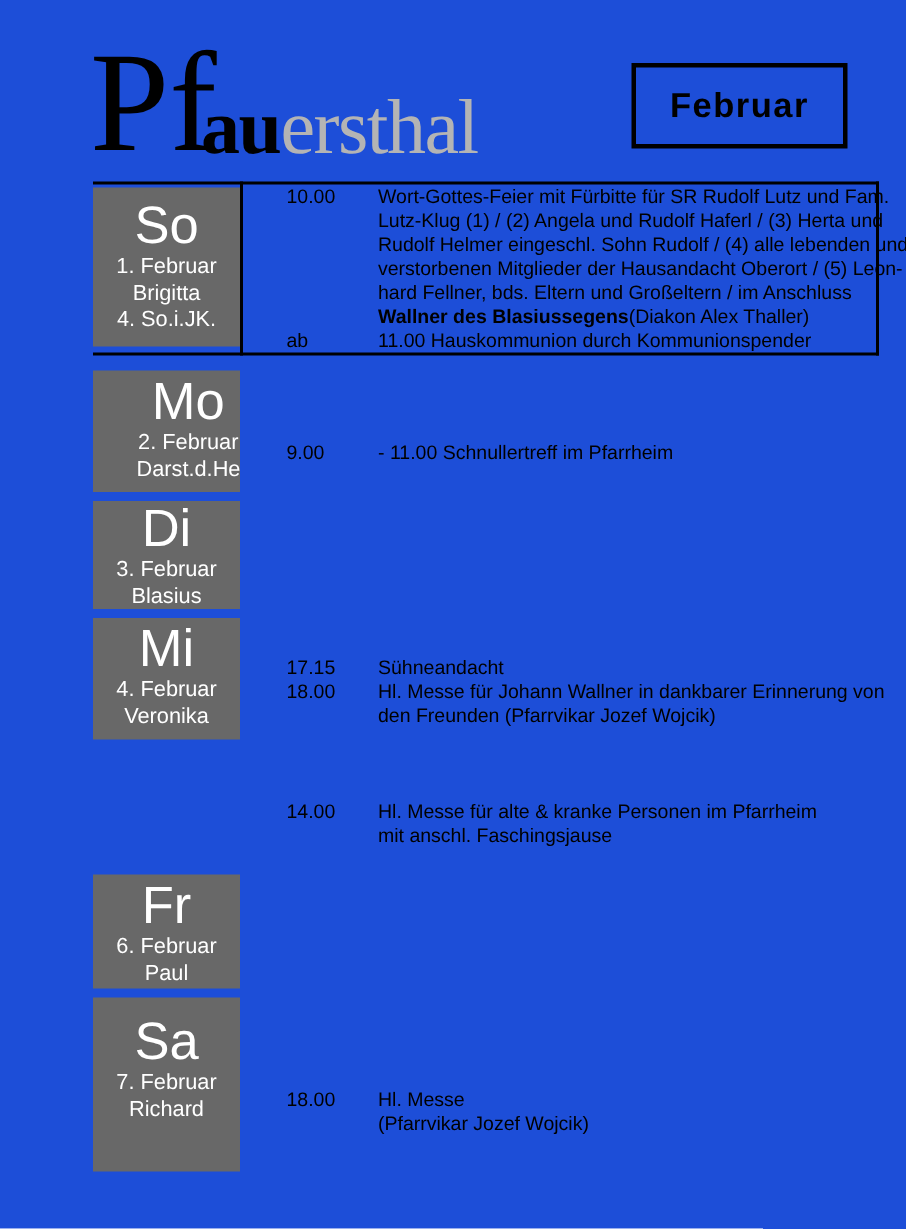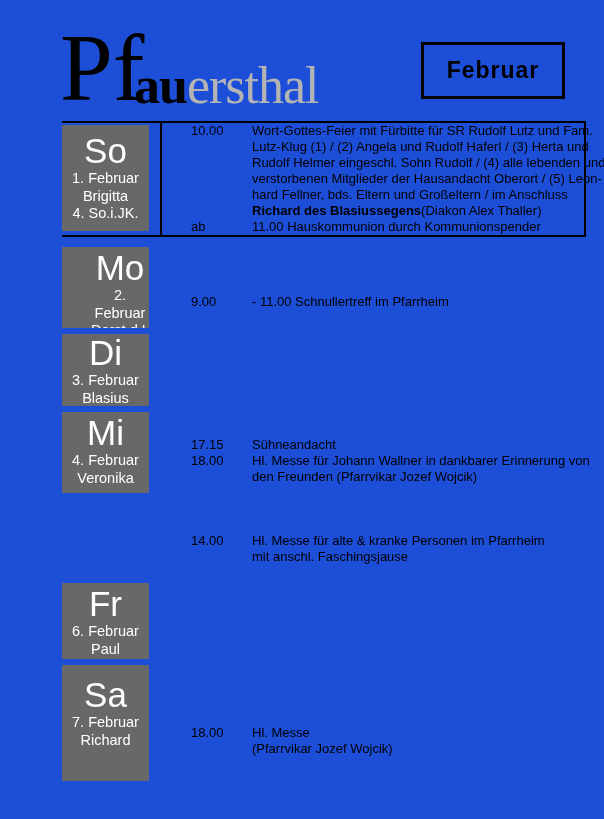--- a/index.html
+++ b/index.html
@@ -42,21 +42,21 @@
   .sun-frame{
     position:absolute;left:62px;top:121px;width:524px;height:116px;
     border-top:2px solid #000;border-right:2px solid #000;border-bottom:2px solid #000;
     box-sizing:border-box;
   }
   .sun-divider{
     position:absolute;left:160px;top:121px;width:2px;height:116px;background:#000;
   }
   
   .daybox{
-    position:absolute;left:62px;width:87px;background:#686868;color:#fff;
+    position:absolute;left:62px;width:98px;background:#686868;color:#fff;
     text-align:center;box-sizing:border-box;overflow:hidden;
   }
   .abbrev{font-size:35px;line-height:38px;}
   .dline{font-size:14.5px;line-height:17.5px;}
   .so{top:125px;height:106px;padding-top:7px;}
   .mo{top:247px;height:81px;padding-top:2px;padding-left:29px;}
   .di{top:334px;height:72px;padding-top:0px;}
   .mi{top:412px;height:81px;padding-top:2px;}
   .do{top:498px;height:79px;padding-top:2px;}
   .fr{top:583px;height:76px;padding-top:2px;}
@@ -145,21 +145,21 @@
     <div class="eline">
       <span class="time"></span>
       <span class="txt">verstorbenen Mitglieder der Hausandacht Oberort / (5) Leon-</span>
     </div>
     <div class="eline">
       <span class="time"></span>
       <span class="txt">hard Fellner, bds. Eltern und Großeltern / im Anschluss</span>
     </div>
     <div class="eline">
       <span class="time"></span>
-      <span class="txt"><span class="b">Richard des Blasiussegens</span><span>(Diakon Alex Thaller)</span></span>
+      <span class="txt"><span class="b">Wallner des Blasiussegens</span><span>(Diakon Alex Thaller)</span></span>
     </div>
     <div class="eline">
       <span class="time">ab</span>
       <span class="txt">11.00 Hauskommunion durch Kommunionspender</span>
     </div>
   </div>
 
   <div class="events ev-mo">
     <div class="eline">
       <span class="time">9.00</span>

